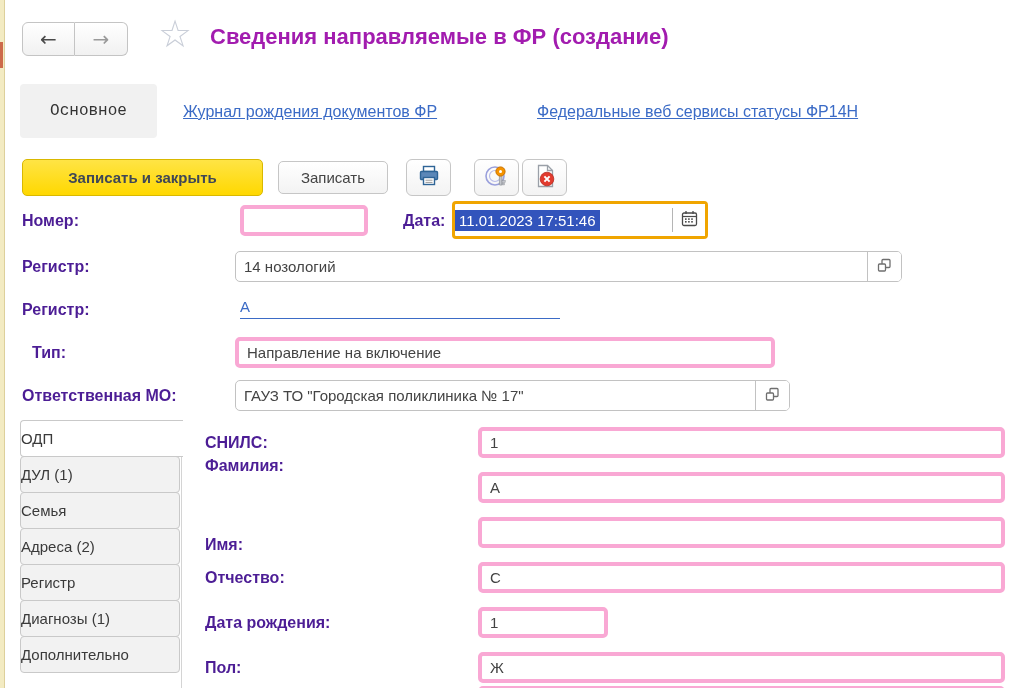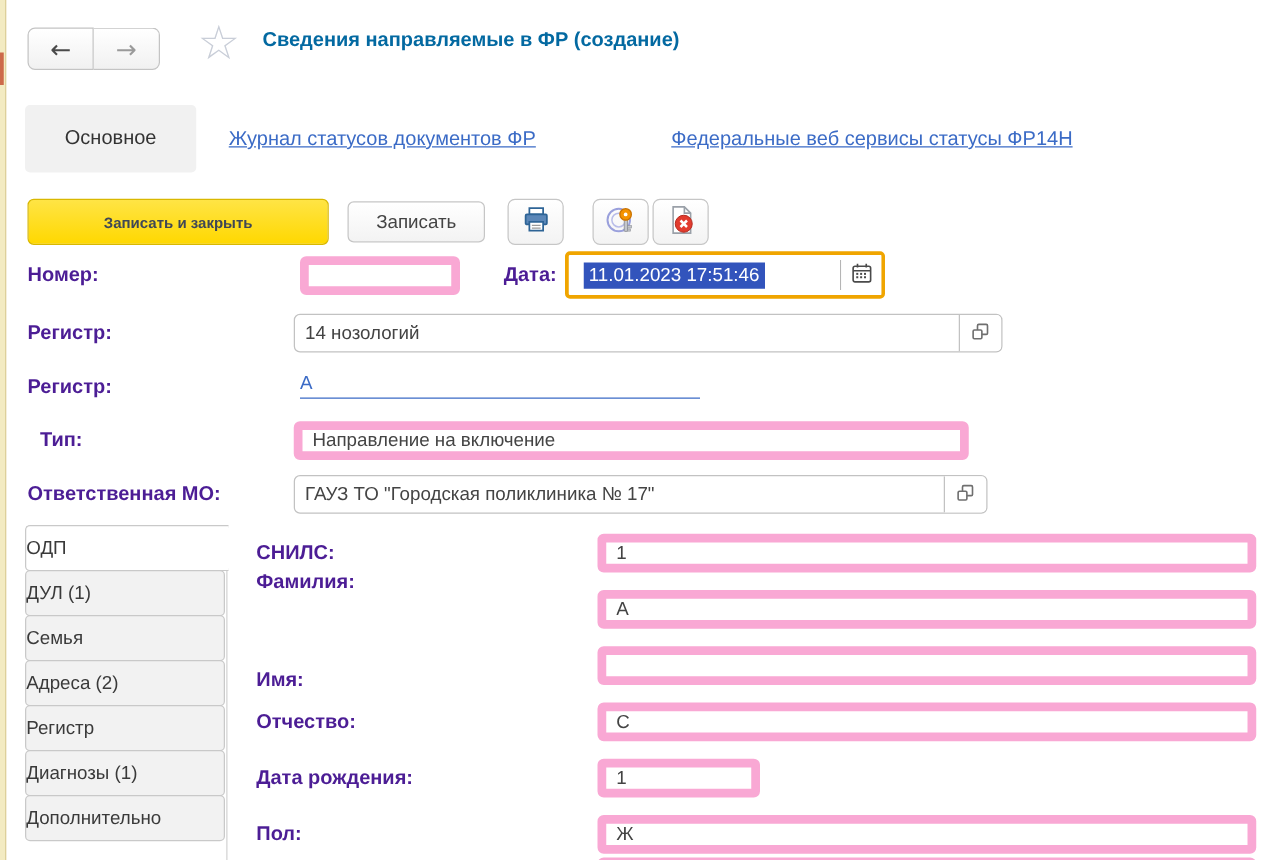--- a/index.html
+++ b/index.html
@@ -17,75 +17,75 @@
   
   .nav-pair { left:22px; top:22px; display:flex; }
   .nav-btn {
     width:53px; height:34px; background:linear-gradient(#ffffff,#f1f1f1);
     border:1px solid #c4c4c4; font-size:20px; line-height:30px; text-align:center;
     cursor:pointer; font-family:"DejaVu Sans", sans-serif;
   }
   .nav-btn.back { border-radius:6px 0 0 6px; color:#4a4a4a; }
   .nav-btn.fwd  { border-radius:0 6px 6px 0; border-left:none; color:#9a9a9a; }
   .star { left:158px; top:12px; font-size:38px; color:#c9ced8; font-family:"DejaVu Sans", sans-serif; cursor:pointer; }
-  .title { left:210px; top:24px; font-size:16px; font-weight:bold; color:#0369a1; white-space:nowrap; }
+  .title { left:210px; top:24px; font-size:22px; font-weight:bold; color:#a21caf; white-space:nowrap; }
 
   
   .navtab-active {
     left:20px; top:84px; width:137px; height:54px; background:#f1f1f1; border-radius:4px;
-    display:flex; align-items:center; justify-content:center; font-size:16px; color:#333; cursor:pointer;
+    display:flex; align-items:center; justify-content:center; font-size:16px; color:#333; cursor:pointer;font-family:Liberation Mono, monospace;
   }
   .navlink { top:103px; font-size:16px; color:#3b6bc6; text-decoration:underline; cursor:pointer; white-space:nowrap; }
   .navlink.l1 { left:183px; }
   .navlink.l2 { left:537px; }
 
   
   .btn-primary {
     left:22px; top:159px; width:241px; height:37px;
     background:linear-gradient(#ffe445,#ffd800); border:1px solid #d9b800; border-radius:5px;
-    font-size:12px; font-weight:bold; color:#3f4756; cursor:pointer;
+    font-size:15px; font-weight:bold; color:#3f4756; cursor:pointer;
     font-family:"Liberation Sans", sans-serif;
   }
   .btn-plain {
     left:278px; top:161px; width:110px; height:33px;
     background:linear-gradient(#ffffff,#f3f3f3); border:1px solid #c6c6c6; border-radius:5px;
     font-size:15px; color:#444; cursor:pointer; font-family:"Liberation Sans", sans-serif;
   }
   .iconbtn {
     top:159px; width:45px; height:37px; background:linear-gradient(#ffffff,#f3f3f3);
     border:1px solid #c6c6c6; border-radius:6px; cursor:pointer;
     display:flex; align-items:center; justify-content:center;
   }
   .iconbtn.print { left:406px; }
   .iconbtn.sign  { left:474px; }
   .iconbtn.canc  { left:522px; }
 
   
   .flabel { font-size:16px; font-weight:bold; color:#4c1d95; white-space:nowrap; }
   .tinput {
-    border:7px solid #f9a8d4; border-radius:5px; background:#fff; height:31px;
+    border:4px solid #f9a8d4; border-radius:5px; background:#fff; height:31px;
     font-size:15px; color:#444; padding:0 8px; font-family:"Liberation Sans", sans-serif;
     outline:none;
   }
   .fieldbox {
     border:1px solid #c2c2c2; border-radius:5px; background:#fff; height:31px;
     display:flex; align-items:center; overflow:hidden;
   }
   .fieldbox .ftext { flex:1; font-size:15px; color:#444; padding:0 8px; white-space:nowrap; }
   .fieldbox .fdiv { width:1px; align-self:stretch; background:#c2c2c2; }
   .choose-btn { width:33px; height:100%; background:#fff; border:none; cursor:pointer;
     display:flex; align-items:center; justify-content:center; }
 
   
   .date-wrap {
     left:452px; top:201px; width:256px; height:38px;
     border:3px solid #f0a500; border-radius:4px; background:#fff;
     display:flex; align-items:center;
   }
-  .date-sel { margin-left:12px; padding:2px 4px; background:#3254bc; color:#fff; font-size:15px; white-space:nowrap; }
+  .date-sel { margin-left:0; padding:2px 4px; background:#3254bc; color:#fff; font-size:15px; white-space:nowrap; }
   .date-wrap .spacer { flex:1; }
   .date-wrap .fdiv { width:1px; height:24px; background:#b5b5b5; }
   .cal-btn { width:32px; height:100%; border:none; background:#fff; cursor:pointer;
     display:flex; align-items:center; justify-content:center; }
 
   .patient-link {
     left:240px; top:298px; width:320px; height:21px; font-size:15px; color:#3b6bc6;
     border-bottom:1px solid #3b6bc6; cursor:pointer; display:block; text-decoration:none;
   }
 
@@ -107,21 +107,21 @@
 <div class="abs edge-strip-red"></div>
 
 <div class="abs nav-pair">
   <button class="nav-btn back"><span>←</span></button>
   <button class="nav-btn fwd"><span>→</span></button>
 </div>
 <div class="abs star">☆</div>
 <div class="abs title">Сведения направляемые в ФР (создание)</div>
 
 <div class="abs navtab-active">Основное</div>
-<a class="abs navlink l1">Журнал статусов документов ФР</a>
+<a class="abs navlink l1">Журнал рождения документов ФР</a>
 <a class="abs navlink l2">Федеральные веб сервисы статусы ФР14Н</a>
 
 <button class="abs btn-primary">Записать и закрыть</button>
 <button class="abs btn-plain">Записать</button>
 <button class="abs iconbtn print">
   <span>
     <svg width="26" height="24" viewBox="0 0 24 24">
       <rect x="6.5" y="2.5" width="11" height="5" fill="#ffffff" stroke="#2e6496" stroke-width="1.4"></rect>
       <rect x="3.5" y="7.5" width="17" height="8" rx="1" fill="#5b87b8" stroke="#2e6496" stroke-width="1.4"></rect>
       <rect x="6.5" y="13.5" width="11" height="7" fill="#ffffff" stroke="#2e6496" stroke-width="1.4"></rect>
@@ -175,21 +175,21 @@
           <rect x="4" y="11" width="1.6" height="1.6"></rect>
             <rect x="7.1" y="11" width="1.6" height="1.6"></rect>
             <rect x="10.2" y="11" width="1.6" height="1.6"></rect>
         </g>
       </svg>
     </span>
   </button>
 </div>
 
 <div class="abs flabel" style="left:22px; top:258px;">Регистр:</div>
-<div class="abs fieldbox" style="left:235px; top:251px; width:567px;">
+<div class="abs fieldbox" style="left:235px; top:251px; width:667px;">
   <span class="ftext">14 нозологий</span>
   <span class="fdiv"></span>
   <button class="choose-btn">
     <span>
       <svg width="15" height="15" viewBox="0 0 15 15">
         <rect x="5" y="1.5" width="8" height="8" rx="1" fill="#ffffff" stroke="#6f6f6f" stroke-width="1.3"></rect>
         <rect x="1.5" y="6" width="7" height="7" rx="1" fill="#ffffff" stroke="#6f6f6f" stroke-width="1.3"></rect>
       </svg>
     </span>
   </button>

